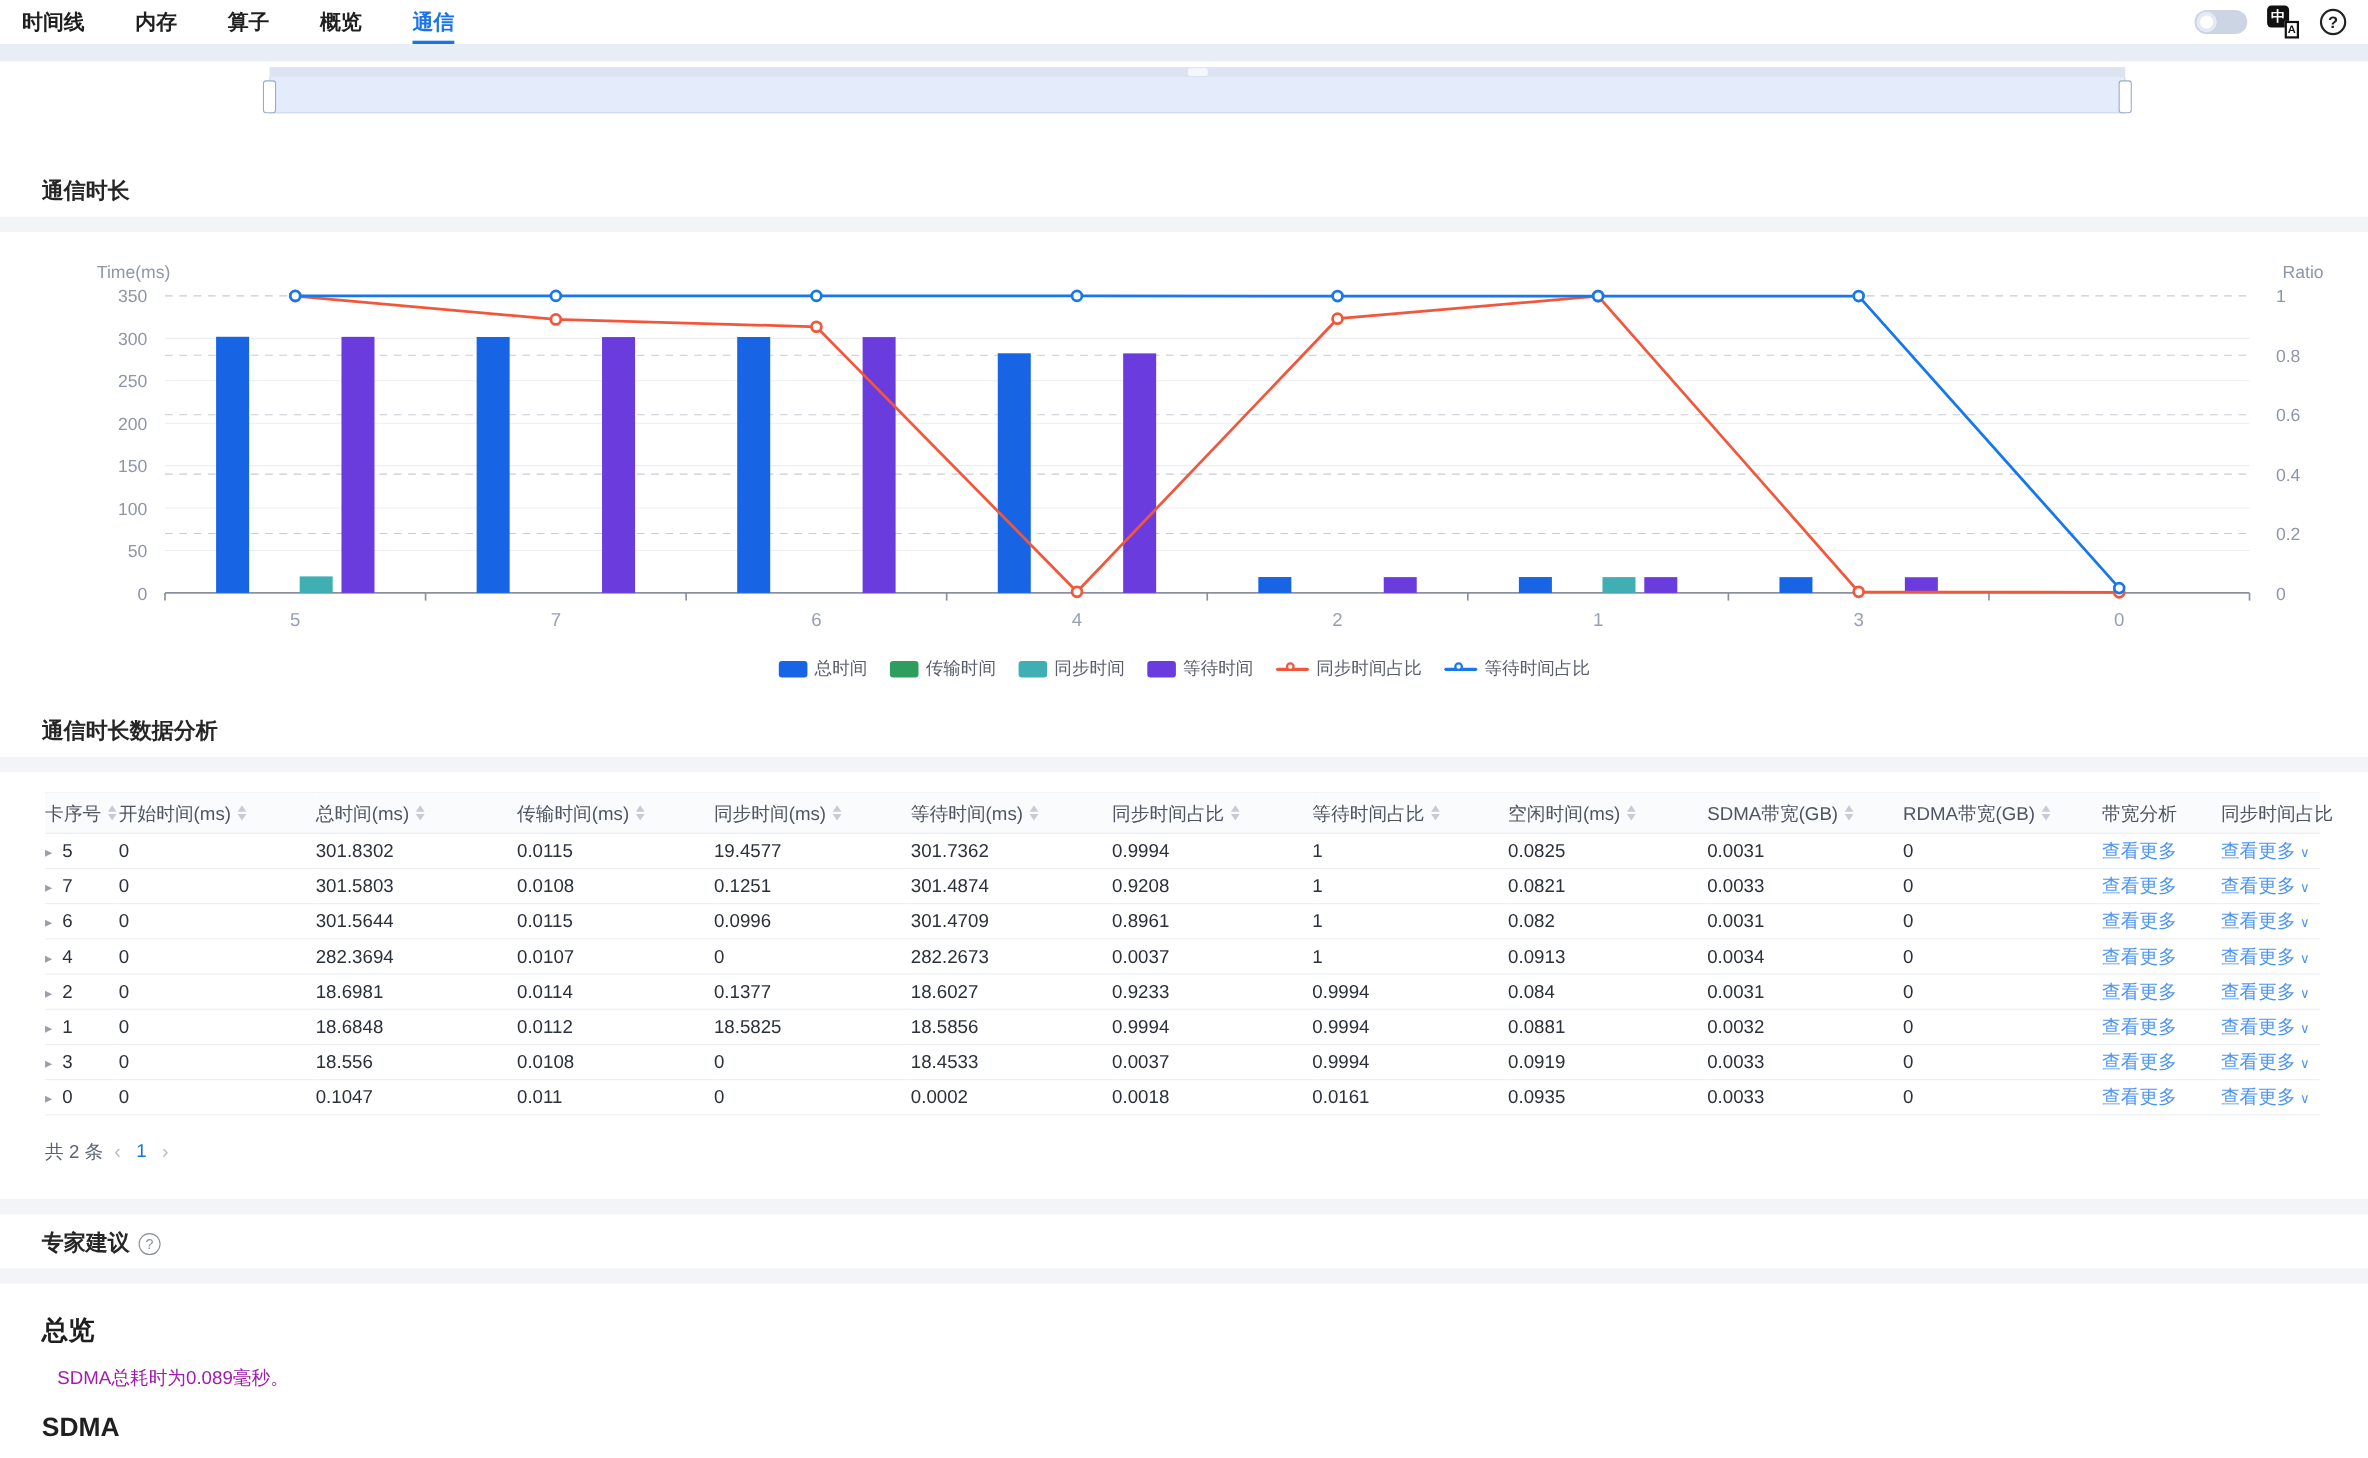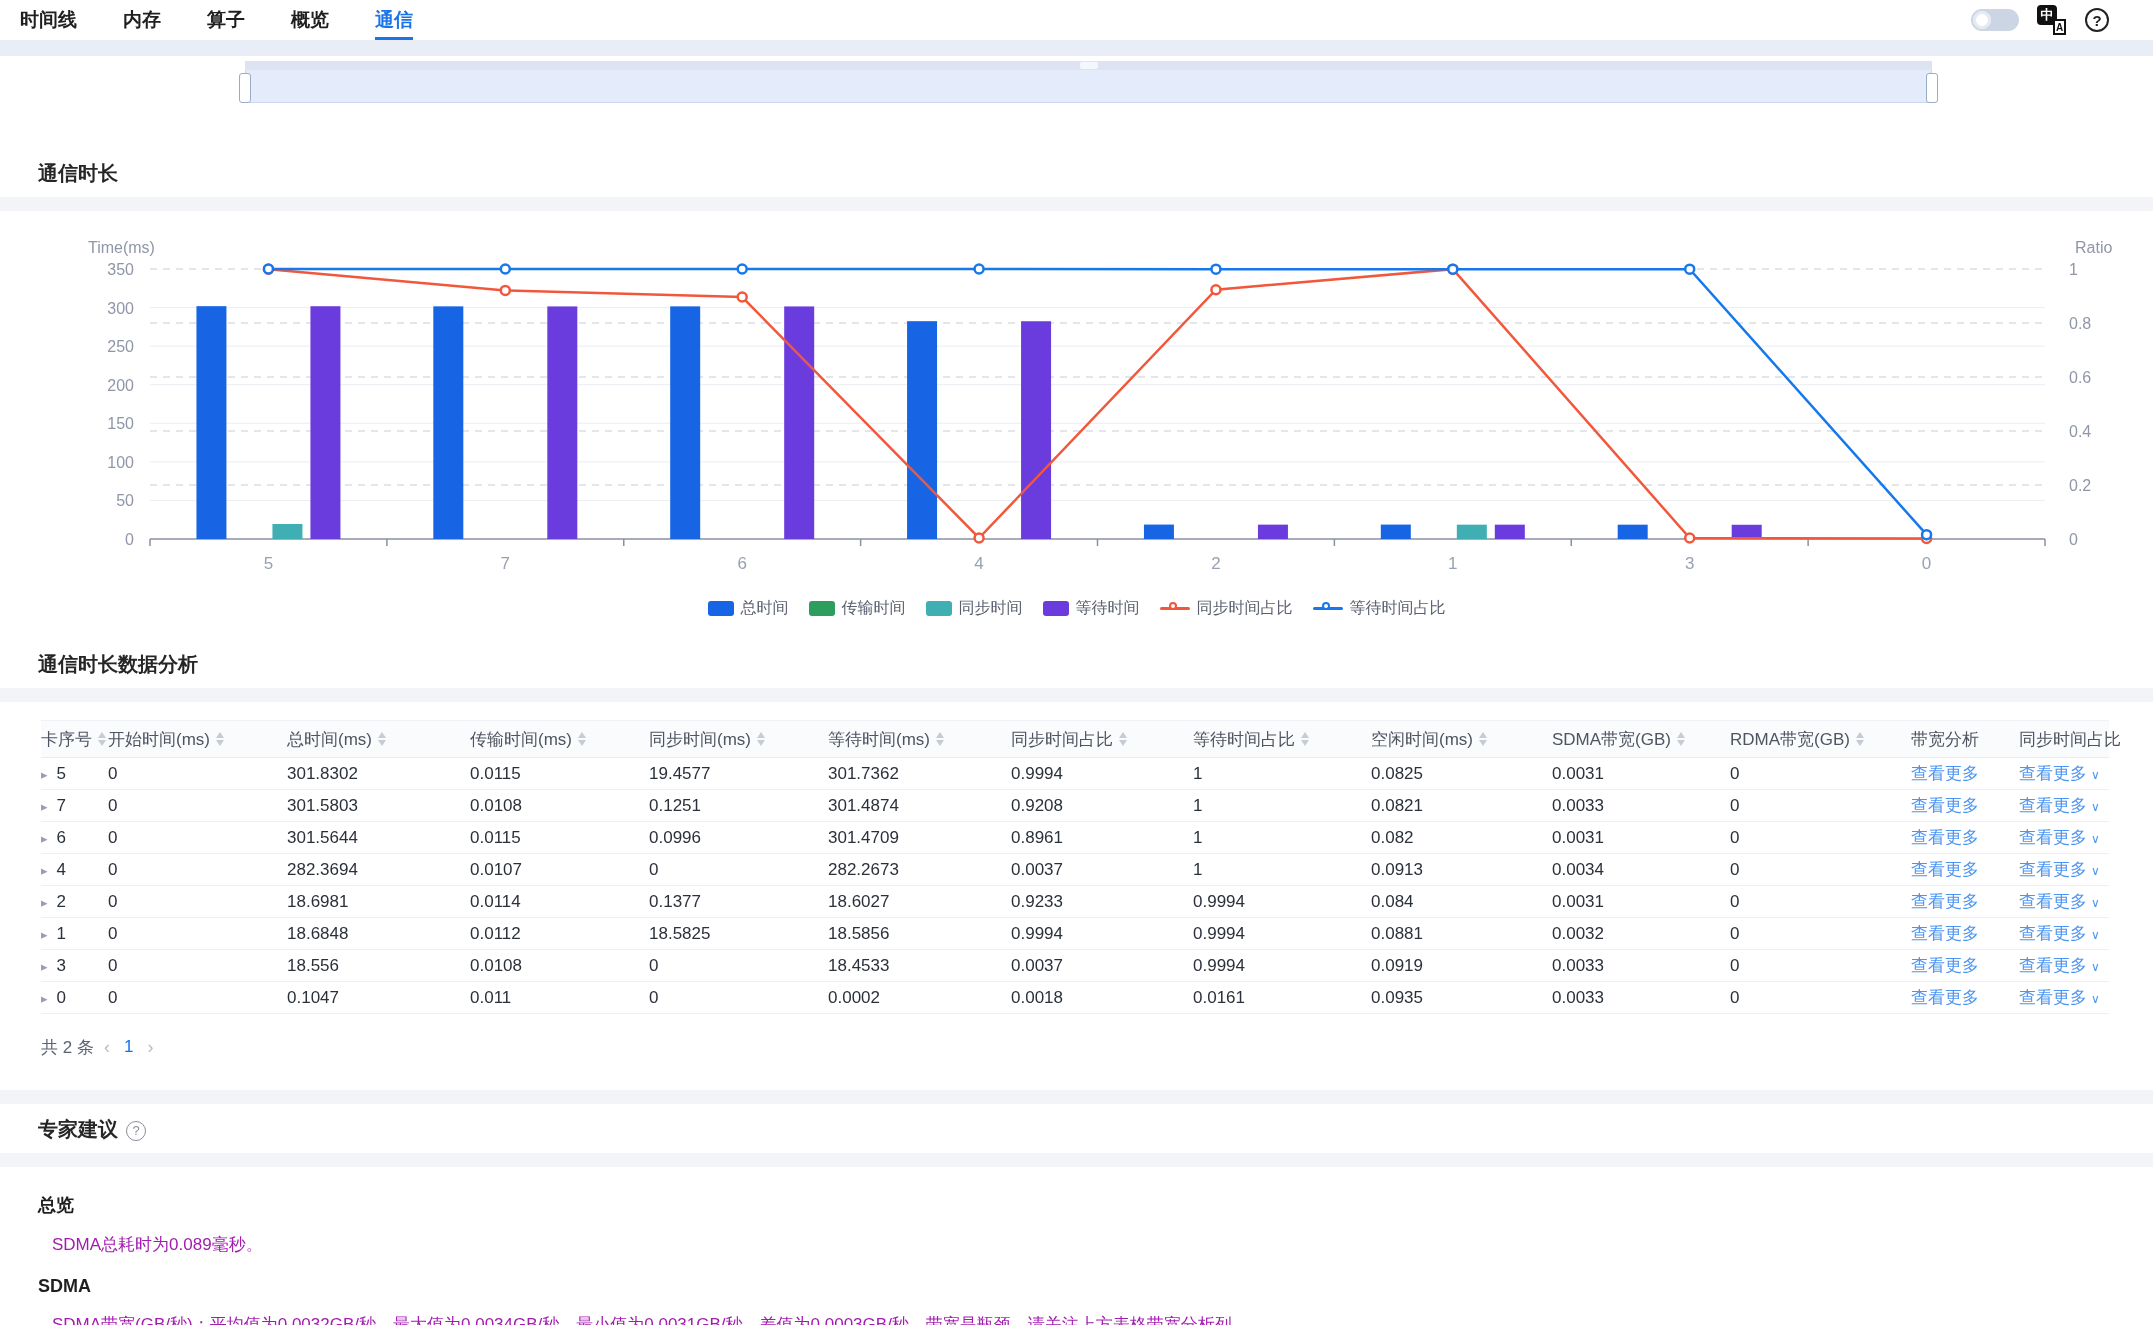--- a/index.html
+++ b/index.html
@@ -1,20 +1,20 @@
 <!DOCTYPE html>
 <html><head>
 <meta charset="utf-8">
 <style>
   * { margin:0; padding:0; box-sizing:border-box; }
   html,body { width:2153px; height:1325px; background:#fff; overflow:hidden;
     font-family:"Liberation Sans","DejaVu Sans",sans-serif; color:#262626; }
 
   
-  .topbar { height:40px; background:#fff; display:flex; align-items:center; padding:0 44px 0 20px; }
+  .topbar { height:40px; background:#fff; display:flex; align-items:center; padding:0 20px 0 20px; }
   .tabs { display:flex; align-items:center; height:100%; flex:1; }
   .tab { position:relative; height:100%; display:flex; align-items:center; margin-right:46px;
     font-size:19px; font-weight:700; color:#1f1f1f; cursor:pointer; }
   .tab.active { color:#1a73e8; }
   .tab.active::after { content:""; position:absolute; left:0; right:0; bottom:0; height:3px; background:#1a73e8; }
   .topbar-right { display:flex; align-items:center; gap:18px; }
   .toggle { width:48px; height:22px; border-radius:11px; background:#ccd5e3; position:relative; cursor:pointer; }
   .toggle-knob { position:absolute; left:2px; top:2px; width:18px; height:18px; border-radius:50%;
     background:#fff; box-shadow:inset 0 0 0 3px #e4e9f2; }
   .lang-icon { position:relative; width:30px; height:30px; cursor:pointer; }
@@ -71,21 +71,21 @@
   .expand-caret { color:#98a0ad; font-size:13px; margin-right:9px; cursor:pointer; }
   a.more { color:#4d94f2; text-decoration:none; cursor:pointer;text-align:right; }
   .chev { font-size:12px; color:#4d94f2; margin-left:4px; }
 
   .pagination { display:flex; align-items:center; margin:16px 0 0 41px; height:34px; font-size:17px; color:#5c6370; }
   .pg-arrow { color:#b6bcc8; font-size:18px; margin:0 10px; cursor:pointer; }
   .pg-page { color:#1673e8; cursor:pointer; margin:0 4px; }
 
   
   .advice-content { padding:6px 40px 0 38px; }
-  .advice-h { font-size:18px; font-weight:700; color:#1f1f1f; margin-top:20px; }
+  .advice-h { font-size:24px; font-weight:700; color:#1f1f1f; margin-top:20px; }
   .advice-p { font-size:17px; color:#a21caf; margin-top:16px; padding-left:14px; }
 
   .gap18 { height:18px; } .gap26 { height:26px; }
 </style>
 </head>
 <body>
 
 <div class="topbar">
   <div class="tabs">
       <div class="tab">时间线</div>

